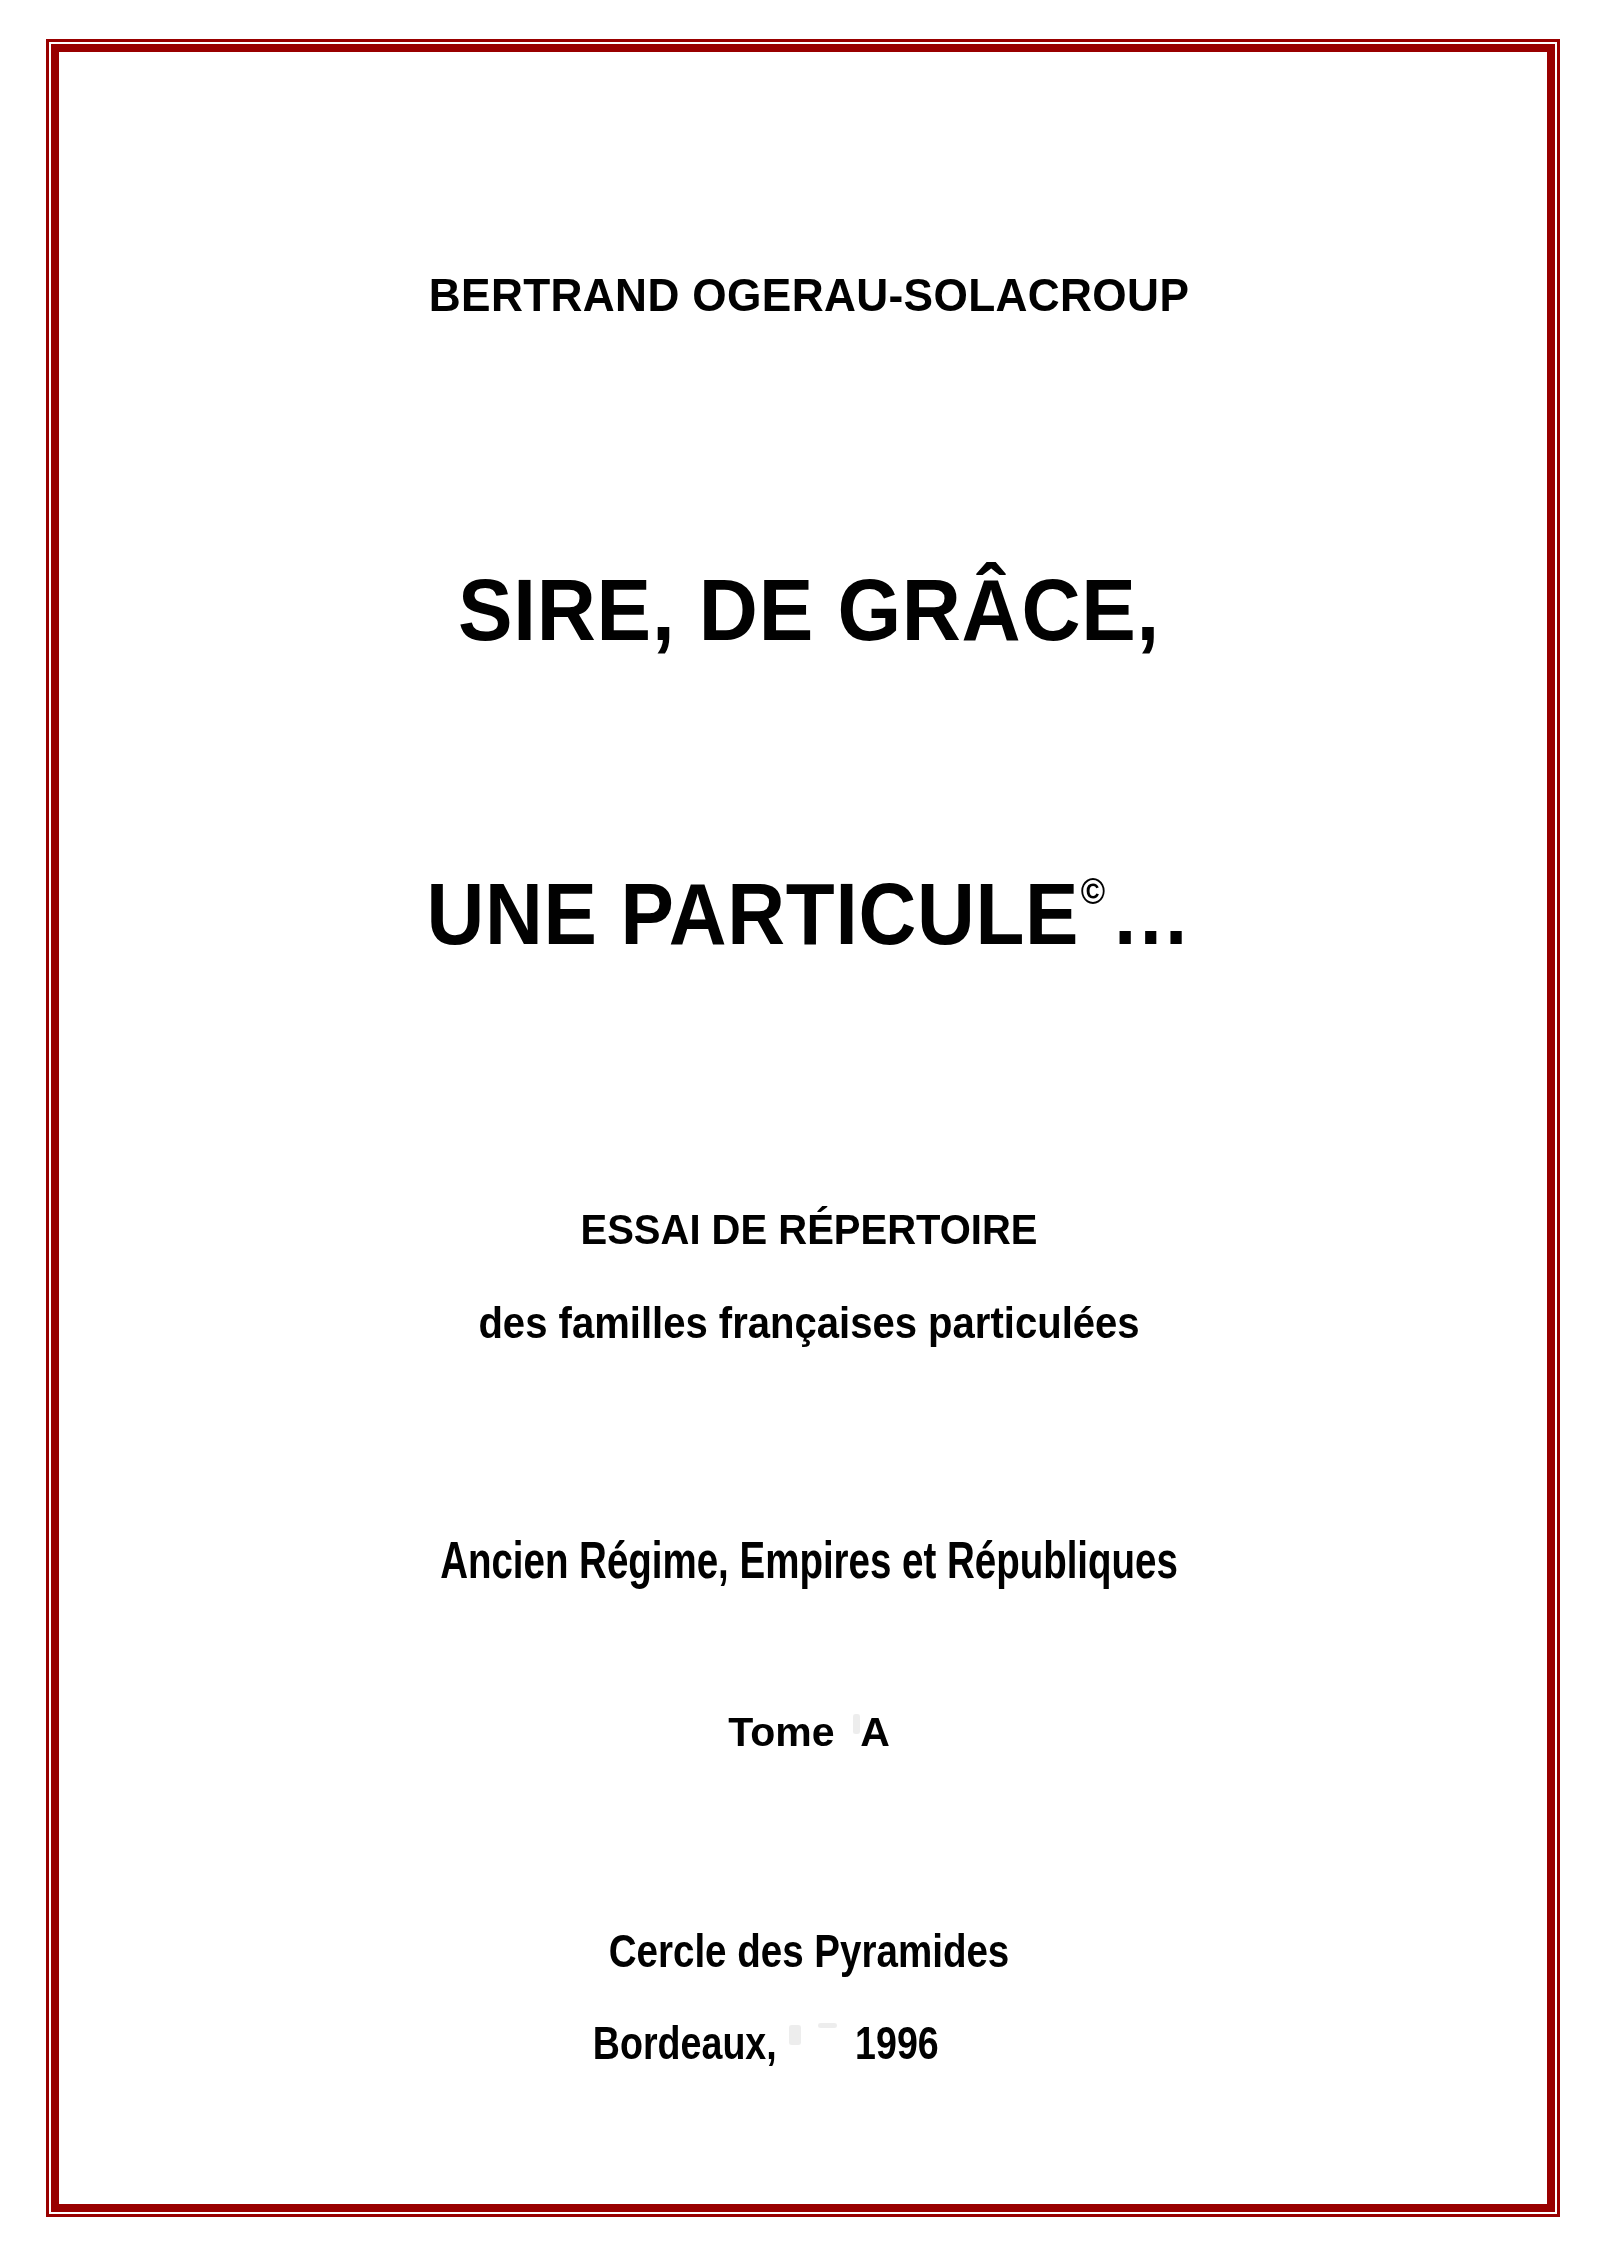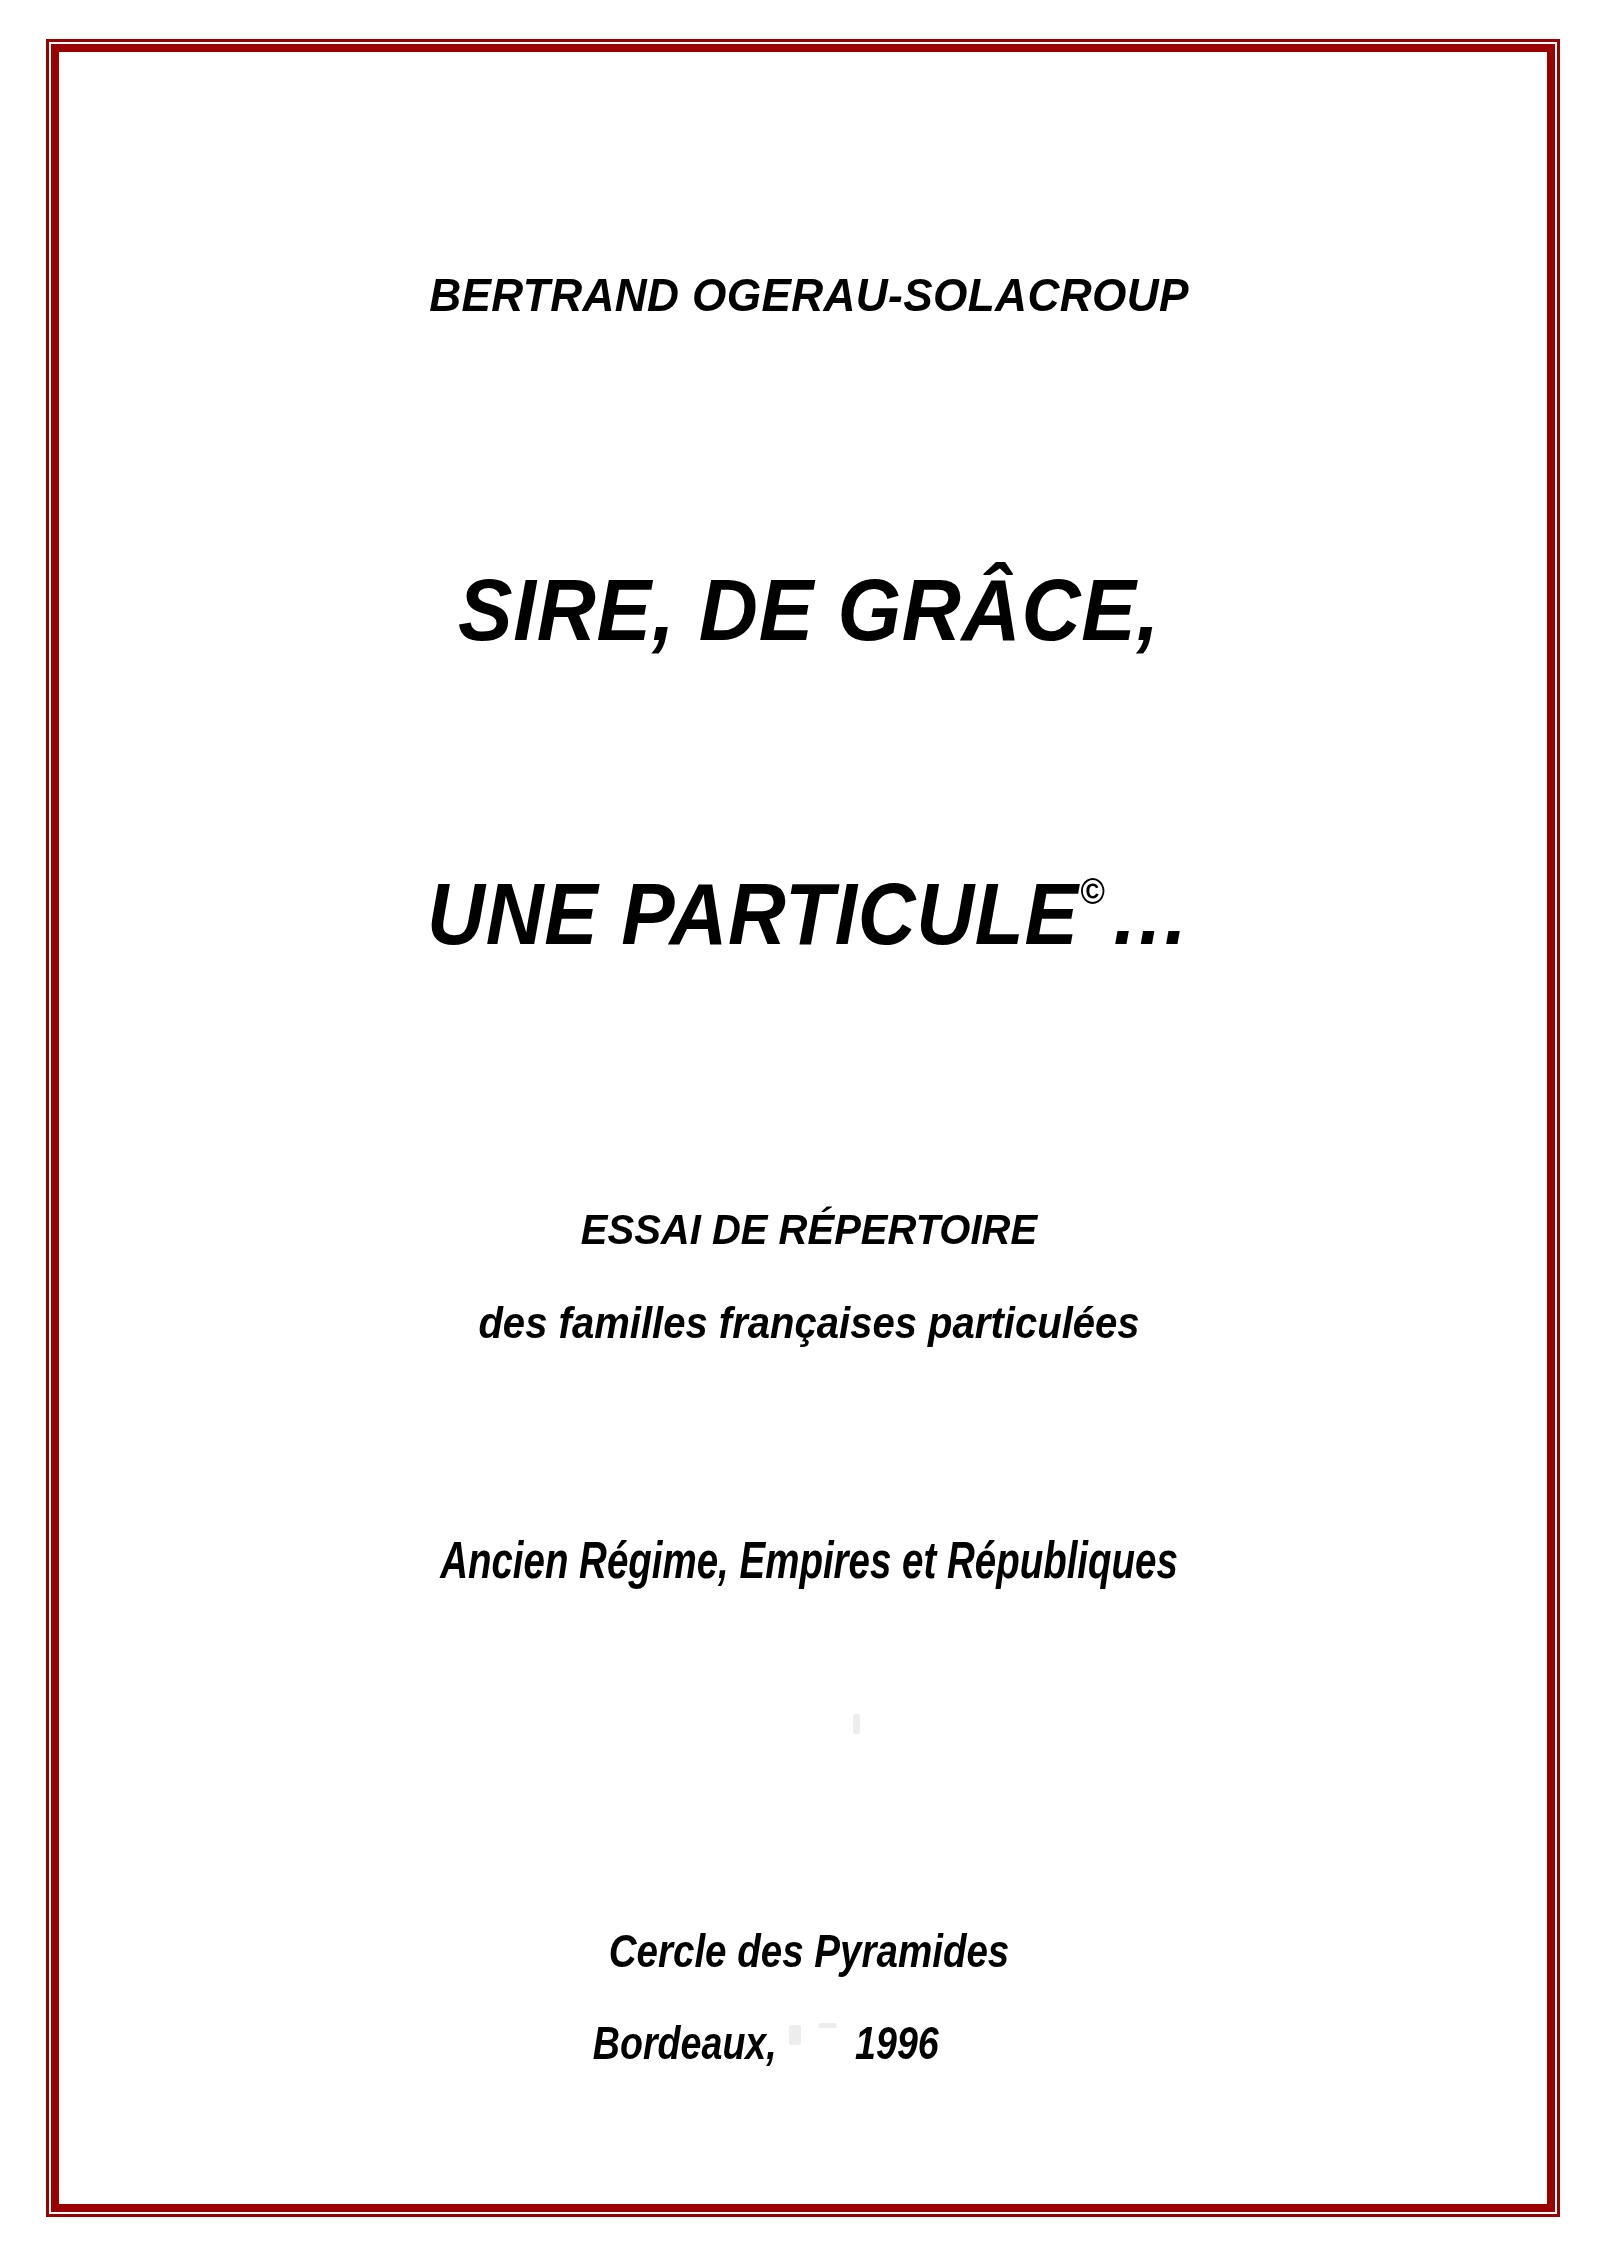--- a/index.html
+++ b/index.html
@@ -12,21 +12,20 @@
     background:#ffffff;
     font-family:"Liberation Sans","DejaVu Sans",sans-serif;
   }
   .page{
     position:relative;
     width:1618px;
     height:2261px;
     background:var(--bg-color);
     overflow:hidden;
     color:var(--text-color);
-    font-style:italic;
   }
   
   .frame{
     position:absolute;
     left:46px; top:39px;
     width:1514px; height:2178px;
     box-sizing:border-box;
     border:3.1px solid var(--frame-color);
   }
   .frame-inner{
@@ -88,20 +87,23 @@
   <div class="line title2">
     <span>UNE PARTICULE</span><span class="copy">©</span><span class="suffix">…</span>
   </div>
 
   <div class="line series1">ESSAI DE RÉPERTOIRE</div>
 
   <div class="line series2">des familles françaises particulées</div>
 
   <div class="line period">Ancien Régime, Empires et Républiques</div>
 
+  <div class="line volume">
+    <span>Tome</span><span class="vol-value">A</span>
+  </div>
 
   <div class="line publisher">Cercle des Pyramides</div>
 
   <div class="line imprint">
     <span>Bordeaux,</span><span class="year">1996</span>
   </div>
 
   <div class="artifact artifact-1"></div>
   <div class="artifact artifact-2"></div>
   <div class="artifact artifact-3"></div>

